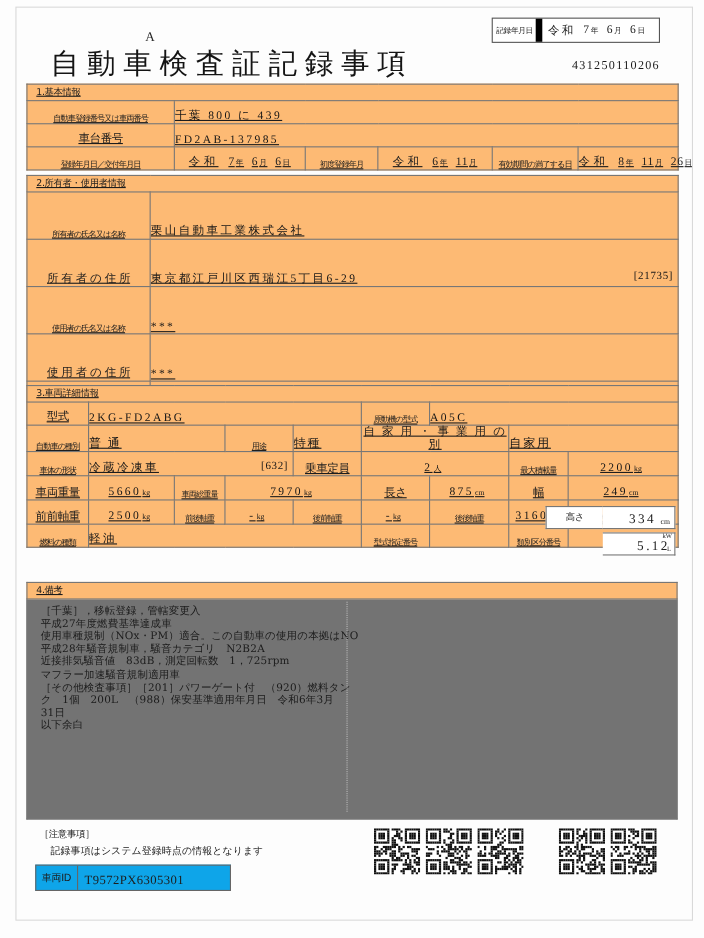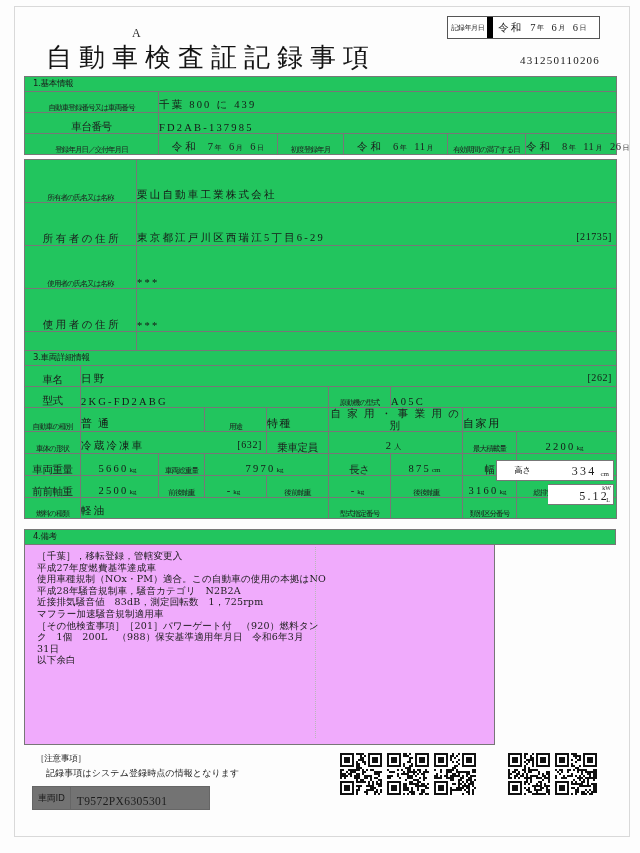--- a/index.html
+++ b/index.html
@@ -94,21 +94,22 @@
     color: #1a1a1a;
   }
 
   
   .tbl {
     position: absolute;
     left: 24px;
     width: 592px;
     border-collapse: collapse;
     table-layout: fixed;
-    background: #22c55e;
+    background: #fdba74;
+    text-decoration: underline;
   }
   .tbl td {
     border: 1px solid #777;
     padding: 0;
     vertical-align: bottom;
     font-size: 10.5px;
     height: 20px;
   }
   .sec-head {
     font-size: 8.5px !important;
@@ -174,25 +175,25 @@
   .dateval .u { font-size: 7px; margin: 0 7px 0 1px; }
   .dateval .u:last-child { margin-right: 0; }
 
   
   .tallrow td { height: 42px; }
 
   
   .remarks-body {
     position: absolute;
     left: 24px;
-    width: 471px;
+    width: 592px;
     border: 1px solid #777;
     border-top: none;
     box-sizing: border-box;
-    background: #f0abfc;
+    background: #737373;
   }
   .remarks-inner {
     position: relative;
     padding: 5px 0 0 12px;
     height: 100%;
     box-sizing: border-box;
   }
   .rm-line {
     font-size: 9.5px;
     line-height: 11.6px;
@@ -223,21 +224,21 @@
     left: 46px; top: 767px;
     font-size: 9px;
     letter-spacing: 0.1px;
     color: #1c1c1c;
   }
   .vid-box {
     position: absolute;
     left: 32px; top: 786px;
     display: flex;
     border: 1px solid #666;
-    background: #737373;
+    background: #0ea5e9;
     height: 22px;
     align-items: stretch;
   }
   .vid-label {
     font-size: 9px;
     font-family: "DejaVu Sans", sans-serif;
     display: flex; align-items: center;
     padding: 0 5px;
     border-right: 1px solid #666;
     letter-spacing: -0.2px;
@@ -329,20 +330,23 @@
     </tr>
   </tbody>
     </table>
 
   <table class="tbl" style="top:159px;">
     <colgroup>
         <col style="width:112px">
         <col style="width:480px">
       </colgroup>
     <tbody>
+        <tr>
+      <td class="sec-head" colspan="2">2.所有者・使用者情報</td>
+    </tr>
     <tr class="tallrow">
       <td class="lbl tight">所有者の氏名又は名称</td>
       <td class="val">栗山自動車工業株式会社</td>
     </tr>
     <tr class="tallrow">
       <td class="lbl">所 有 者 の 住 所</td>
       <td class="val">
         <span class="code">[21735]</span>
         <span>東京都江戸川区西瑞江5丁目6-29</span>
       </td>
@@ -373,27 +377,20 @@
       <col style="width:62px">
         <col style="width:62px">
         <col style="width:62px">
       <col style="width:72px">
         <col style="width:54px">
         <col style="width:100px">
     </colgroup>
     <tbody>
         <tr>
       <td class="sec-head" colspan="9">3.車両詳細情報</td>
-    </tr>
-    <tr>
-      <td class="lbl">車名</td>
-      <td class="val" colspan="8">
-        <span class="code">[262]</span>
-        <span>日野</span>
-      </td>
     </tr>
     <tr>
       <td class="lbl">型式</td>
       <td class="val" colspan="4">2KG-FD2ABG</td>
       <td class="lbl tight">原動機の型式</td>
       <td class="val" colspan="3">A05C</td>
     </tr>
     <tr>
       <td class="lbl tight">自動車の種別</td>
       <td class="val small" colspan="2">普  通</td>

